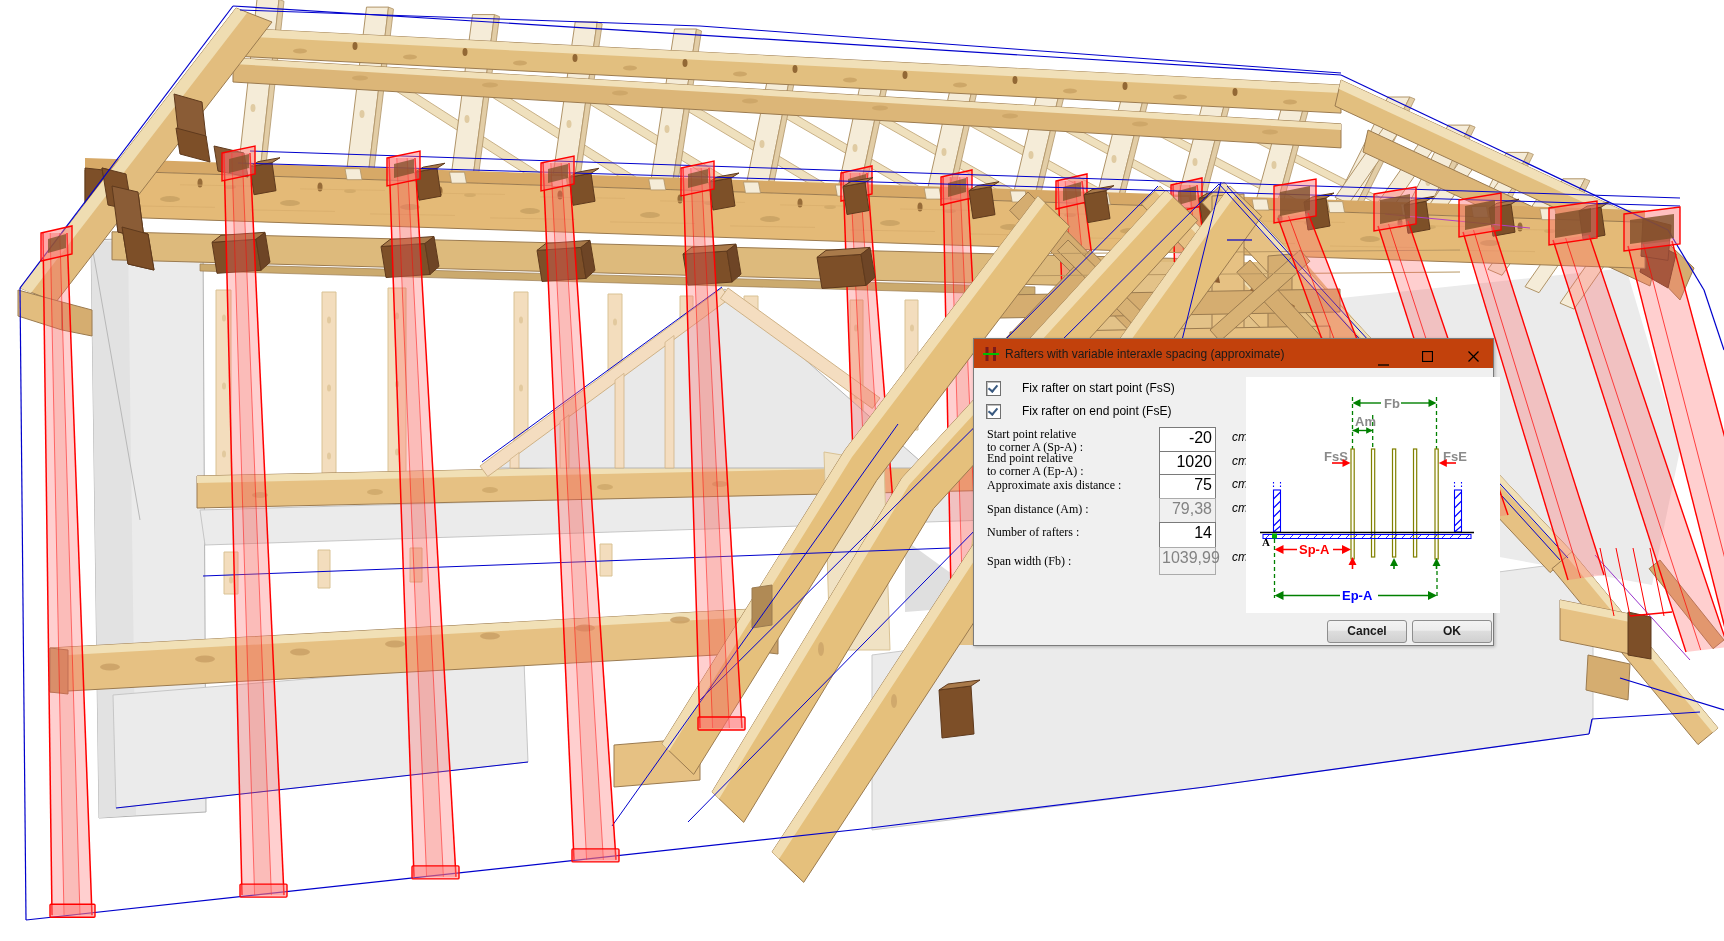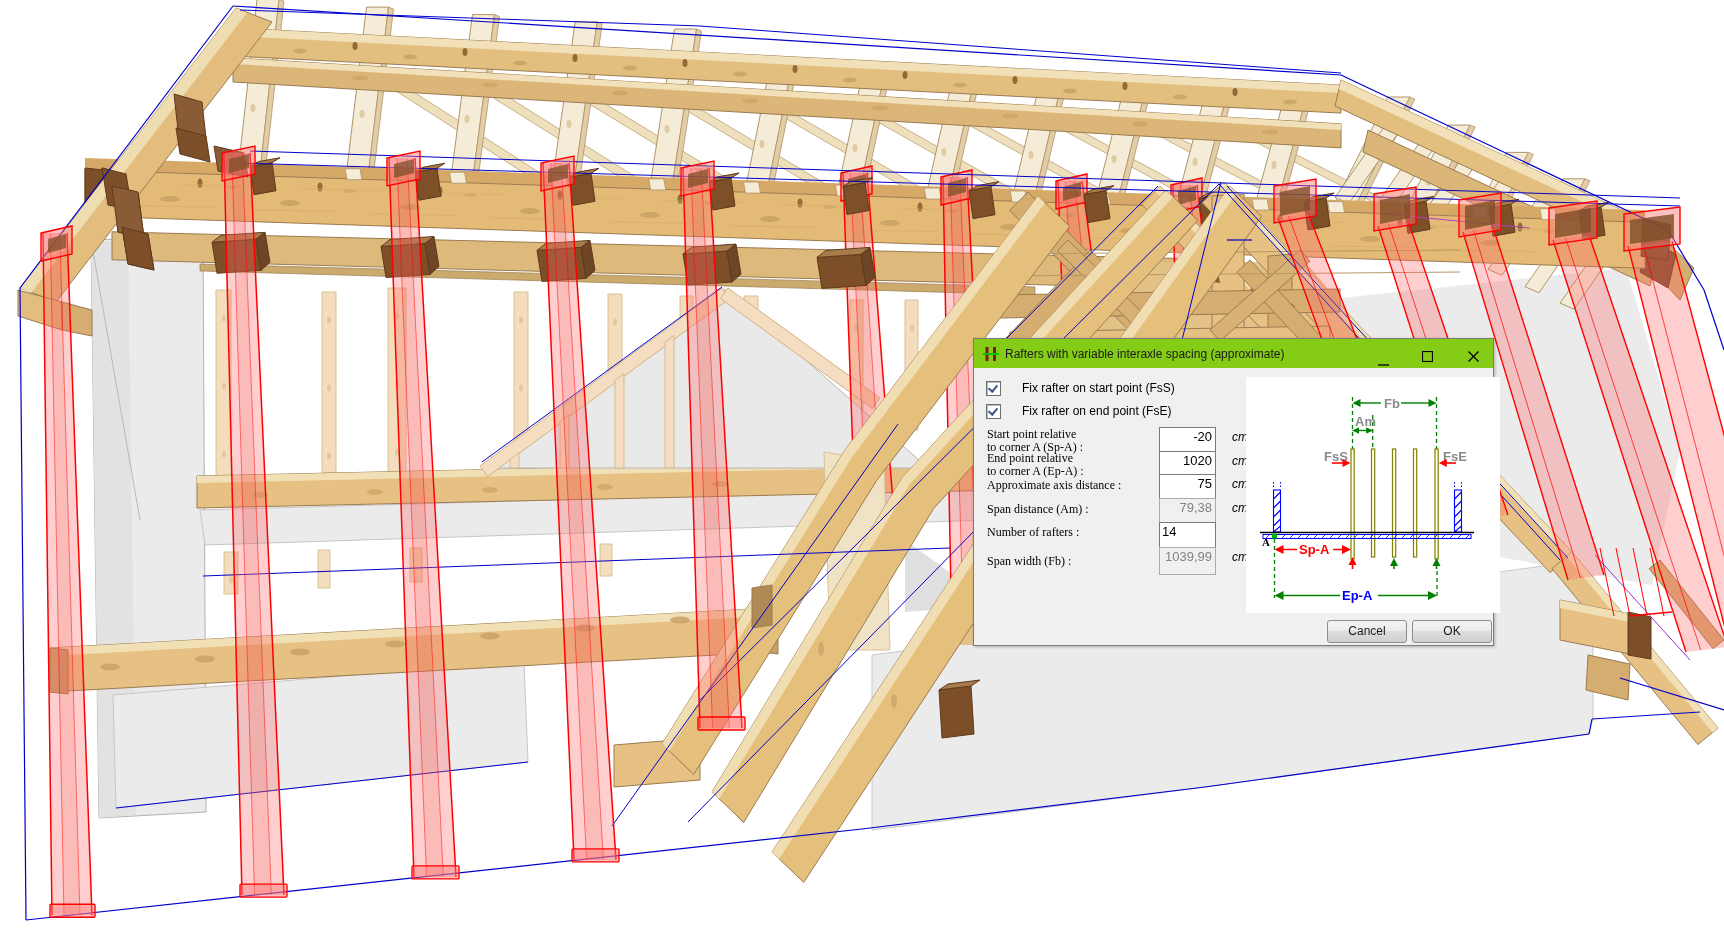--- a/index.html
+++ b/index.html
@@ -1,35 +1,35 @@
 <!DOCTYPE html>
 <html><head><meta charset="utf-8">
 <style>
 html,body{margin:0;padding:0;width:1724px;height:941px;overflow:hidden;background:#fff;
  font-family:"Liberation Sans",sans-serif;}
 #scene{position:absolute;left:0;top:0;}
 #dlg{position:absolute;left:973px;top:338px;width:519px;height:306px;background:#f0f0f0;
  border:1px solid #7b7b7b;box-shadow:1px 1px 3px rgba(0,0,0,0.25);}
-.tb{position:absolute;left:0;top:0;width:100%;height:29px;background:#84cc16;}
+.tb{position:absolute;left:0;top:0;width:100%;height:29px;background:#c2410c;}
 .ic{position:absolute;left:9px;top:7px;}
 .tt{position:absolute;left:31px;top:8px;font-size:12px;color:#1a1a1a;white-space:nowrap;}
 .wbtn{position:absolute;width:12px;height:12px;}
 .cb{position:absolute;left:12px;height:14px;}
 .chk{display:inline-block;width:13px;height:13px;background:#fff;border:1px solid #707070;position:relative;vertical-align:middle;box-shadow:inset 1px 1px 0 #bcbcbc;}
 .chk::after{content:"";position:absolute;left:3px;top:1px;width:4px;height:7px;border:solid #3a5a80;border-width:0 2px 2px 0;transform:rotate(40deg);}
 .cl{font-size:12px;color:#000;margin-left:21px;vertical-align:middle;position:relative;top:-1px;}
 .lab{position:absolute;left:13px;font-size:12px;color:#000;line-height:13px;font-family:Liberation Serif, serif;}
 .inp{position:absolute;left:185px;width:50px;height:14px;background:#fff;border:1px solid #7a7a7a;
- font-size:13px;color:#000;text-align:right;padding:1px 3px 11px 2px;}
+ font-size:16px;color:#000;text-align:right;padding:1px 3px 11px 2px;}
 .inp.dis{background:#f0f0f0;color:#838383;border-color:#ababab;}
 .cm{position:absolute;left:258px;font-size:12px;color:#000;font-style:italic;}
 #diag{position:absolute;left:272px;top:38px;width:254px;height:236px;background:#fff;}
 .btn{position:absolute;top:281px;width:78px;height:21px;border:1px solid #8e8e8e;border-radius:3px;
  background:linear-gradient(#f3f3f3,#ececec 45%,#dedede 46%,#d0d0d0);font-size:12px;color:#1a1a1a;
- text-align:center;line-height:21px;}
+ text-align:center;line-height:21px;font-weight:bold;}
 </style></head>
 <body>
 <svg id="scene" width="1724" height="941" viewBox="0 0 1724 941">
 <polygon points="91.0,240.0 203.0,236.0 206.0,812.0 99.0,818.0" fill="#ebebeb" stroke="#b2b2b2" stroke-width="1"></polygon>
 <polygon points="91.0,240.0 128.0,243.0 136.0,815.0 99.0,818.0" fill="#e2e2e2"></polygon>
 <line x1="91.0" y1="240.0" x2="140.0" y2="520.0" stroke="#b8b8b8" stroke-width="1"></line>
 <polygon points="200.0,510.0 1052.0,486.0 1052.0,518.0 205.0,545.0" fill="#ebebeb" stroke="#c6c6c6" stroke-width="1"></polygon>
 <polygon points="113.0,695.0 524.0,661.0 528.0,762.0 116.0,808.0" fill="#ebebeb" stroke="#c6c6c6" stroke-width="1"></polygon>
 <polygon points="872.0,655.0 1589.0,560.0 1593.0,560.0 1593.0,718.0 1589.0,734.0 1205.0,787.0 872.0,830.0" fill="#ebebeb" stroke="#c9c9c9" stroke-width="1"></polygon>
 <polygon points="1322.0,300.0 1626.0,268.0 1680.0,450.0 1652.0,585.0 1494.0,556.0 1378.0,438.0" fill="#ebebeb"></polygon>
@@ -547,21 +547,21 @@
  <div class="lab" style="top:216px">Span width (Fb) :</div>
 
  <div class="inp" style="top:88px">-20</div>
     <div class="cm" style="top:91px">cm</div>
  <div class="inp" style="top:112px">1020</div>
     <div class="cm" style="top:115px">cm</div>
  <div class="inp" style="top:135px">75</div>
     <div class="cm" style="top:138px">cm</div>
  <div class="inp dis" style="top:159px">79,38</div>
     <div class="cm" style="top:162px">cm</div>
- <div class="inp" style="top:183px;text-align:left">14</div>
+ <div class="inp" style="top:183px;text-align:right">14</div>
  <div class="inp dis" style="top:208px">1039,99</div>
     <div class="cm" style="top:211px">cm</div>
 
  <div id="diag">
  <svg width="243" height="236" viewBox="0 0 243 236">
   <g stroke="#008000" stroke-width="1.3" fill="none">
    <line x1="106.5" y1="20" x2="106.5" y2="72" stroke-dasharray="4,3"></line>
    <line x1="190.5" y1="20" x2="190.5" y2="155" stroke-dasharray="4,3"></line>
    <line x1="126.7" y1="38" x2="126.7" y2="72" stroke-dasharray="4,3"></line>
    <line x1="28.5" y1="162" x2="28.5" y2="221" stroke-dasharray="4,3"></line>

